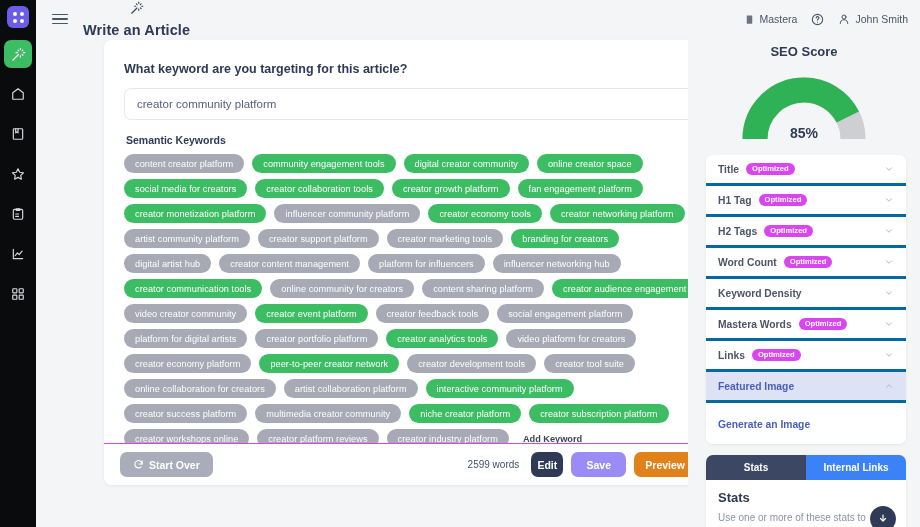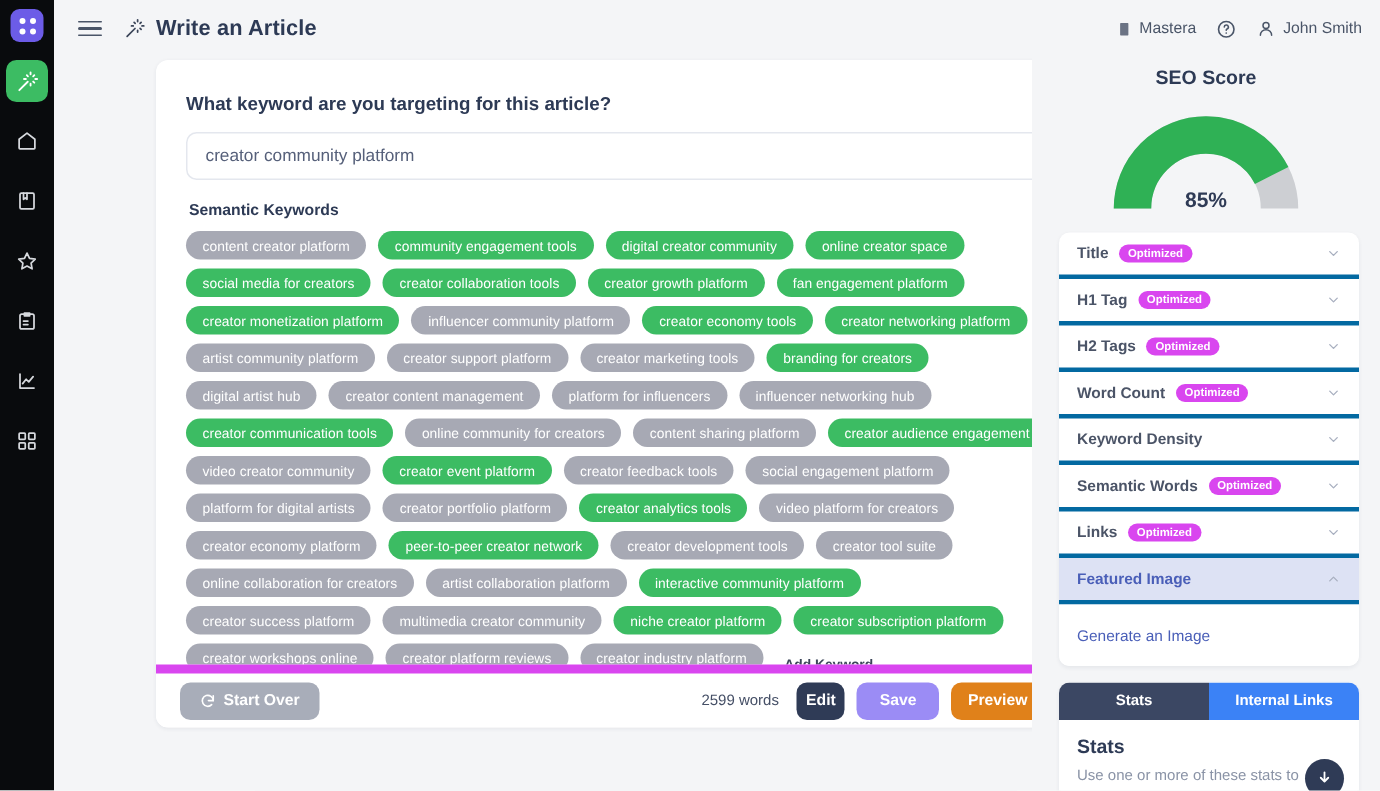--- a/index.html
+++ b/index.html
@@ -33,55 +33,55 @@
 
   
   .center { flex: 1 1 auto; position: relative; height: 527px; background: #f4f5f7; }
 
   .topbar {
     height: 38px; display: flex; align-items: center; padding: 0 14px 0 16px;
     background: #f4f5f7;
   }
   .hamburger { width: 16px; display: flex; flex-direction: column; gap: 3px; cursor: pointer; }
   .hamburger i { height: 1.6px; background: #4a5568; border-radius: 2px; display: block; }
-  .wand-title { display: flex; align-items: center; gap: 7px; margin-left: 15px; }
+  .wand-title { display: flex; align-items: center; gap: 7px; margin-left: 15px; flex-direction: column; }
   .page-title { font-size: 14.5px; font-weight: bold; color: #2d3a55; letter-spacing: .1px; }
 
   .card {
     position: absolute; left: 68px; top: 40px; width: 620px; height: 445px;
     background: #fff; border-radius: 8px;
     box-shadow: 0 1px 3px rgba(30,40,70,.07);
     overflow: hidden;
   }
   .card-body { padding: 22px 20px 0 20px; }
   .q-label { font-size: 12.5px; font-weight: bold; color: #2d3a55; margin-bottom: 12px; }
   .kw-input {
     width: 572px; height: 32px; border: 1px solid #e4e7ee; border-radius: 7px;
     padding: 0 12px; font-size: 11.5px; color: #56607a;
     font-family: "Liberation Sans", sans-serif; outline: none; background: #fff;
   }
   .kw-input::placeholder { color: #9aa1b2; }
   .sem-label { font-size: 10.5px; font-weight: bold; color: #2d3a55; margin: 14px 0 8px 2px; }
 
-  .tags { display: flex; flex-wrap: wrap; gap: 6px 8px; width: 580px; align-items: flex-end; }
+  .tags { display: flex; flex-wrap: wrap; gap: 6px 8px; width: 580px; align-items: center; }
   .tag {
     height: 19px; border-radius: 10px; padding: 0 11px;
     display: inline-flex; align-items: center; justify-content: center;
     font-size: 9.2px; color: #fff; white-space: nowrap; letter-spacing: .05px;
   }
   .tag.green { background: #3cbc63; }
   .tag.gray  { background: #a7a9b4; }
   .add-keyword {
     font-size: 9.2px; font-weight: bold; color: #3b4559; cursor: pointer;
     padding: 0 6px; white-space: nowrap;
   }
 
   .card-footer {
     position: absolute; left: 0; bottom: 0; width: 620px; height: 42px;
-    border-top: 6px solid #d946ef; display: flex; align-items: center;
+    border-top: 1px solid #d946ef; display: flex; align-items: center;
     padding: 0 14px 0 16px; background: #fff;
   }
   .btn {
     border: none; border-radius: 7px; height: 25px; font-size: 10.5px; font-weight: bold;
     color: #fff; display: inline-flex; align-items: center; justify-content: center;
     gap: 5px; cursor: pointer; font-family: "Liberation Sans", sans-serif; padding: 0 13px;
   }
   .btn-start { background: #a8adb9; }
   .btn-edit  { background: #2f3b56; width: 32px; }
   .btn-save  { background: #9b8cf5; width: 55px; }
@@ -116,21 +116,21 @@
   .acc-row:last-child { border-bottom: none; }
   .acc-label { font-size: 10.3px; color: #4b5467; font-weight: bold; }
   .acc-row.open { background: #dde2f4; }
   .acc-row.open .acc-label { color: #4a5fb8; }
   .badge {
     background: #d946ef; color: #fff; font-size: 7.6px; font-weight: bold;
     border-radius: 8px; padding: 1.5px 6px; line-height: 1.2; white-space: nowrap;
   }
   .chev { margin-left: auto; color: #a9b0c0; display: flex; }
   .acc-panel { padding: 11px 12px 12px; background: #fff; }
-  .gen-link { font-size: 10.3px; color: #4a5fb8; font-weight: normal; cursor: pointer; }
+  .gen-link { font-size: 10.3px; color: #4a5fb8; font-weight: bold; cursor: pointer; }
 
   .stats-card {
     position: absolute; left: 18px; top: 455px; width: 200px; height: 100px;
     background: #fff; border-radius: 7px; overflow: hidden;
     box-shadow: 0 1px 3px rgba(30,40,70,.07);
   }
   .stats-tabs { display: flex; height: 25px; }
   .stats-tab {
     flex: 1; display: flex; align-items: center; justify-content: center;
     font-size: 10px; font-weight: bold; cursor: pointer;
@@ -380,21 +380,21 @@
         </div>
         <div class="acc-row">
           <span class="acc-label">Keyword Density</span>
           <span class="chev">
             <svg width="10" height="10" viewBox="0 0 24 24" fill="none" stroke="currentColor" stroke-width="2.2" stroke-linecap="round" stroke-linejoin="round">
               <polyline points="6,9 12,15 18,9"></polyline>
             </svg>
           </span>
         </div>
         <div class="acc-row">
-          <span class="acc-label">Semantic Words</span>
+          <span class="acc-label">Mastera Words</span>
           <span class="badge">Optimized</span>
           <span class="chev">
             <svg width="10" height="10" viewBox="0 0 24 24" fill="none" stroke="currentColor" stroke-width="2.2" stroke-linecap="round" stroke-linejoin="round">
               <polyline points="6,9 12,15 18,9"></polyline>
             </svg>
           </span>
         </div>
         <div class="acc-row">
           <span class="acc-label">Links</span>
           <span class="badge">Optimized</span>

